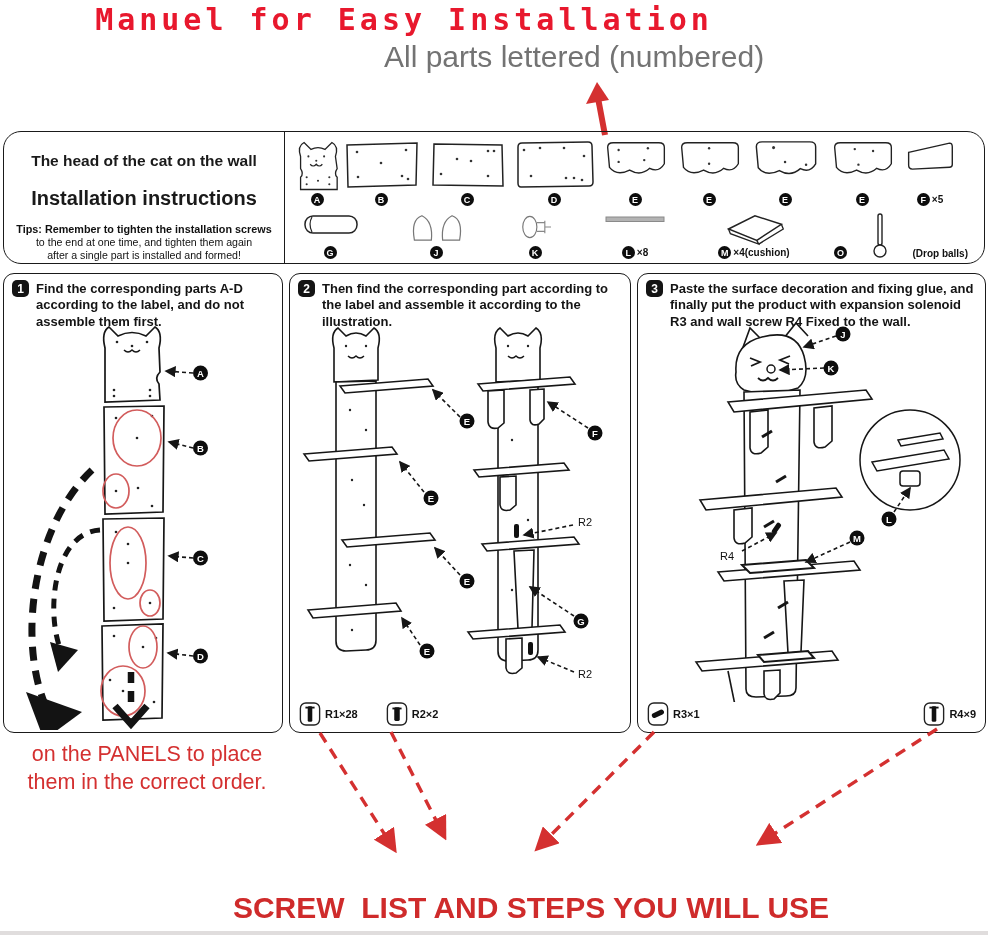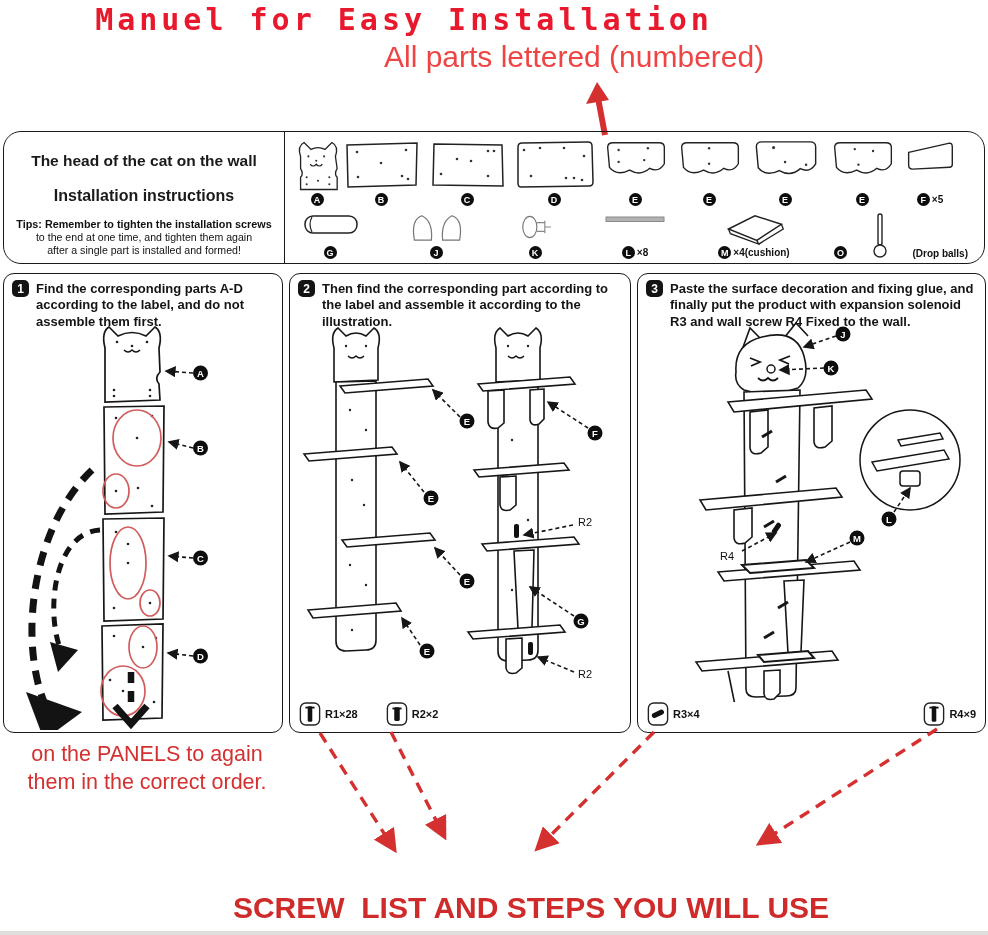--- a/index.html
+++ b/index.html
@@ -2,30 +2,30 @@
 <html><head>
 <meta charset="utf-8">
 <style>
   html,body{margin:0;padding:0;background:#fff;}
   .page{position:relative;width:988px;height:935px;background:#fff;overflow:hidden;
         font-family:"Liberation Sans",sans-serif;color:#1a1a1a;}
   
   .main-title{position:absolute;left:0;top:2px;width:808px;text-align:center;
     font-family:"DejaVu Sans Mono",monospace;font-weight:bold;font-size:30px;
     letter-spacing:4px;color:#e8182d;white-space:pre;}
-  .sub-title{position:absolute;left:384px;top:40px;font-size:30px;color:#ef4444;
+  .sub-title{position:absolute;left:384px;top:40px;font-size:30px;color:#737373;
     letter-spacing:0px;}
   .up-arrow{position:absolute;left:583px;top:80px;}
   
   .top-box{position:absolute;left:3px;top:131px;width:980px;height:131px;
     border:1.7px solid #1a1a1a;border-radius:18px;}
   .top-divider{position:absolute;left:280px;top:0;width:0;height:100%;border-left:1.6px solid #1a1a1a;}
   .instr{position:absolute;left:0;top:0;width:280px;height:100%;text-align:center;}
   .instr-h1{margin-top:20px;font-size:15.5px;font-weight:bold;}
-  .instr-h2{margin-top:17px;font-size:16px;font-weight:bold;}
+  .instr-h2{margin-top:17px;font-size:20px;font-weight:bold;}
   .tips{margin-top:13px;font-size:10.6px;line-height:1.22;color:#111;}
   .tips b{font-size:10.8px;}
   .parts-area{position:absolute;left:282px;top:0;width:698px;height:100%;}
   .part{position:absolute;display:flex;flex-direction:column;align-items:center;justify-content:space-between;}
   .prow1{top:7px;height:67px;}
   .prow2{top:80px;height:47px;}
   .plabel{display:flex;align-items:center;gap:2px;white-space:nowrap;}
   .badge{width:13px;height:13px;border-radius:50%;background:#0d0d0d;color:#fff;
     font-size:9px;font-weight:bold;display:inline-flex;align-items:center;justify-content:center;flex:0 0 auto;}
   .qty{font-size:10px;font-weight:bold;color:#111;}
@@ -562,21 +562,21 @@
           <circle cx="163" cy="398" r="7.5" fill="#0d0d0d"></circle>
           <text class="blabel" x="163" y="401.5">O</text>
         </g>
     </svg>
     <div class="screw-row spread">
       <div class="screw-item">
         <svg width="22" height="26" viewBox="0 0 24 27">
           <rect x="1.5" y="1.5" width="21" height="24" rx="6" fill="#fff" stroke="#222" stroke-width="1.5"></rect>
           <rect x="5" y="10.5" width="14" height="5.5" rx="2.7" fill="#111" transform="rotate(-25 12 13.5)"></rect>
         </svg>
-        <span>R3×4</span>
+        <span>R3×1</span>
       </div>
       <div class="screw-item">
         <svg width="22" height="26" viewBox="0 0 24 27">
           <rect x="1.5" y="1.5" width="21" height="24" rx="6" fill="#fff" stroke="#222" stroke-width="1.5"></rect>
           <rect x="9.5" y="5" width="5" height="17" rx="1.5" fill="#111"></rect>
             <line x1="7" y1="6.5" x2="17" y2="6.5" stroke="#111" stroke-width="2"></line>
         </svg>
         <span>R4×9</span>
       </div>
     </div>
@@ -590,19 +590,19 @@
     </defs>
     <g stroke="#d43030" stroke-width="3.4" stroke-dasharray="11 8">
       <line x1="320" y1="10" x2="394" y2="126" marker-end="url(#mr)"></line>
       <line x1="391" y1="9" x2="444" y2="113" marker-end="url(#mr)"></line>
       <line x1="654" y1="9" x2="538" y2="125" marker-end="url(#mr)"></line>
       <line x1="937" y1="6" x2="760" y2="120" marker-end="url(#mr)"></line>
     </g>
   </svg>
 
   <div class="warning">
-    <div>on the PANELS to again</div>
+    <div>on the PANELS to place</div>
     <div>them in the correct order.</div>
   </div>
 
   <div class="footer">SCREW  LIST AND STEPS YOU WILL USE</div>
   <div class="bottom-strip"></div>
 </div>
 
 </body></html>

